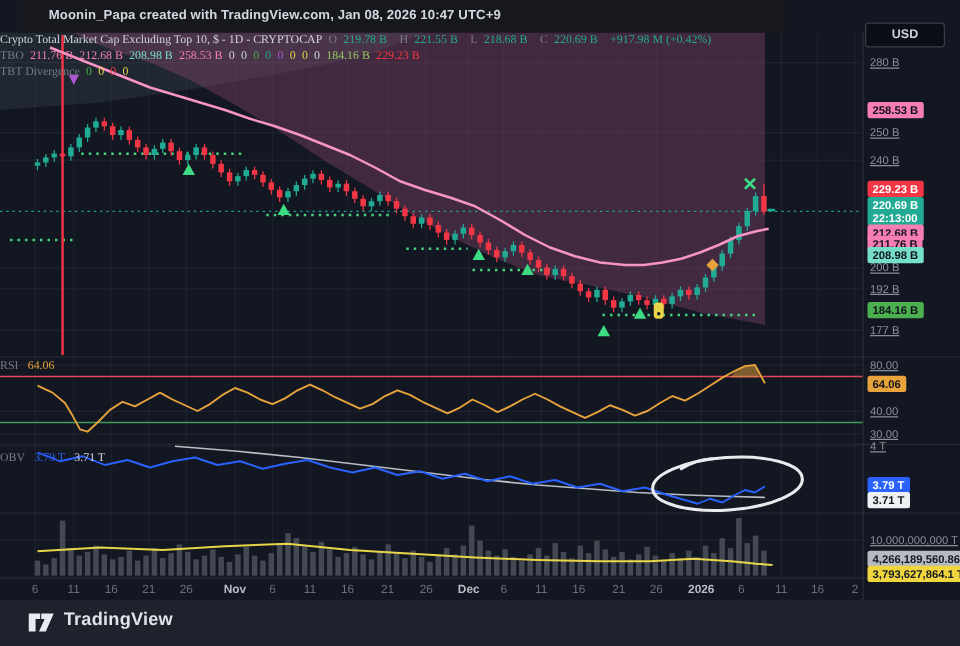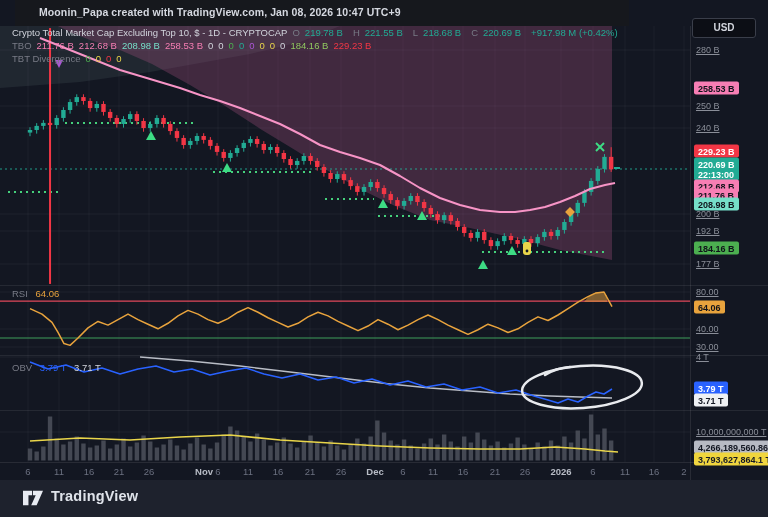--- a/index.html
+++ b/index.html
@@ -1,21 +1,21 @@
 <!DOCTYPE html>
 <html><head>
 <meta charset="utf-8">
 <style>
   html,body{margin:0;padding:0;background:#131722;width:768px;height:517px;overflow:hidden;
     font-family:"Liberation Sans",sans-serif;-webkit-font-smoothing:antialiased;}
   #stage{position:relative;width:768px;height:517px;background:#131722;}
   .topbar{position:absolute;left:0;top:0;width:614px;height:26px;background:#16181d;z-index:5;margin-left:15px;}
   .topbar .wm{position:absolute;left:24px;top:6px;font-size:10.5px;font-weight:700;color:#d5d8e0;letter-spacing:.1px;}
   #chart-svg{position:absolute;left:0;top:0;z-index:1;}
-  .legend{position:absolute;left:12px;z-index:4;font-size:9.5px;white-space:nowrap;color:#d1d4dc;}
+  .legend{position:absolute;left:0;z-index:4;font-size:9.5px;white-space:nowrap;color:#d1d4dc;font-family:Liberation Serif, serif;}
   .legend span{margin-right:5px;}
   .lg-dim{color:#787b86;}
   .usd-btn{position:absolute;left:692px;top:18px;width:62px;height:18px;background:#0c0e15;border:1px solid #3a3e4a;
     border-radius:3px;color:#d1d4dc;font-size:10px;font-weight:700;text-align:center;line-height:18px;z-index:6;}
   .gutter{position:absolute;left:690px;top:26px;width:78px;height:454px;border-left:1px solid rgba(255,255,255,.09);z-index:3;}
   .axlbl{position:absolute;left:5px;transform:translateY(-50%);font-size:9px;color:#8a8e98;white-space:nowrap;text-decoration:underline;}
   .badge{position:absolute;left:3px;transform:translateY(-50%);font-size:9px;font-weight:700;padding:1.5px 4px;
     border-radius:2px;white-space:nowrap;line-height:10px;text-align:left;}
   .timeaxis{position:absolute;left:0;top:462px;width:768px;height:18px;border-top:1px solid rgba(255,255,255,.09);z-index:4;}
   .tick{position:absolute;top:3px;transform:translateX(-50%);font-size:9.5px;color:#6b7080;}
@@ -414,21 +414,21 @@
       <div class="badge" style="top: 374px; background: rgb(238, 240, 243); color: rgb(19, 23, 34);">3.71 T</div>
       <div class="badge" style="top: 421px; background: rgb(183, 186, 195); color: rgb(19, 23, 34);">4,266,189,560.86 T</div>
       <div class="badge" style="top: 433px; background: rgb(240, 213, 61); color: rgb(19, 23, 34);">3,793,627,864.1 T</div>
     </div>
   <div class="timeaxis" id="time-axis">
       <div class="tick" style="left: 28px;">6</div>
       <div class="tick" style="left: 59px;">11</div>
       <div class="tick" style="left: 89px;">16</div>
       <div class="tick" style="left: 119px;">21</div>
       <div class="tick" style="left: 149px;">26</div>
-      <div class="tick major" style="left: 188px; margin-left: 16px;">Nov</div>
+      <div class="tick major" style="left: 188px;">Nov</div>
       <div class="tick" style="left: 218px;">6</div>
       <div class="tick" style="left: 248px;">11</div>
       <div class="tick" style="left: 278px;">16</div>
       <div class="tick" style="left: 310px;">21</div>
       <div class="tick" style="left: 341px;">26</div>
       <div class="tick major" style="left: 375px;">Dec</div>
       <div class="tick" style="left: 403px;">6</div>
       <div class="tick" style="left: 433px;">11</div>
       <div class="tick" style="left: 463px;">16</div>
       <div class="tick" style="left: 495px;">21</div>

